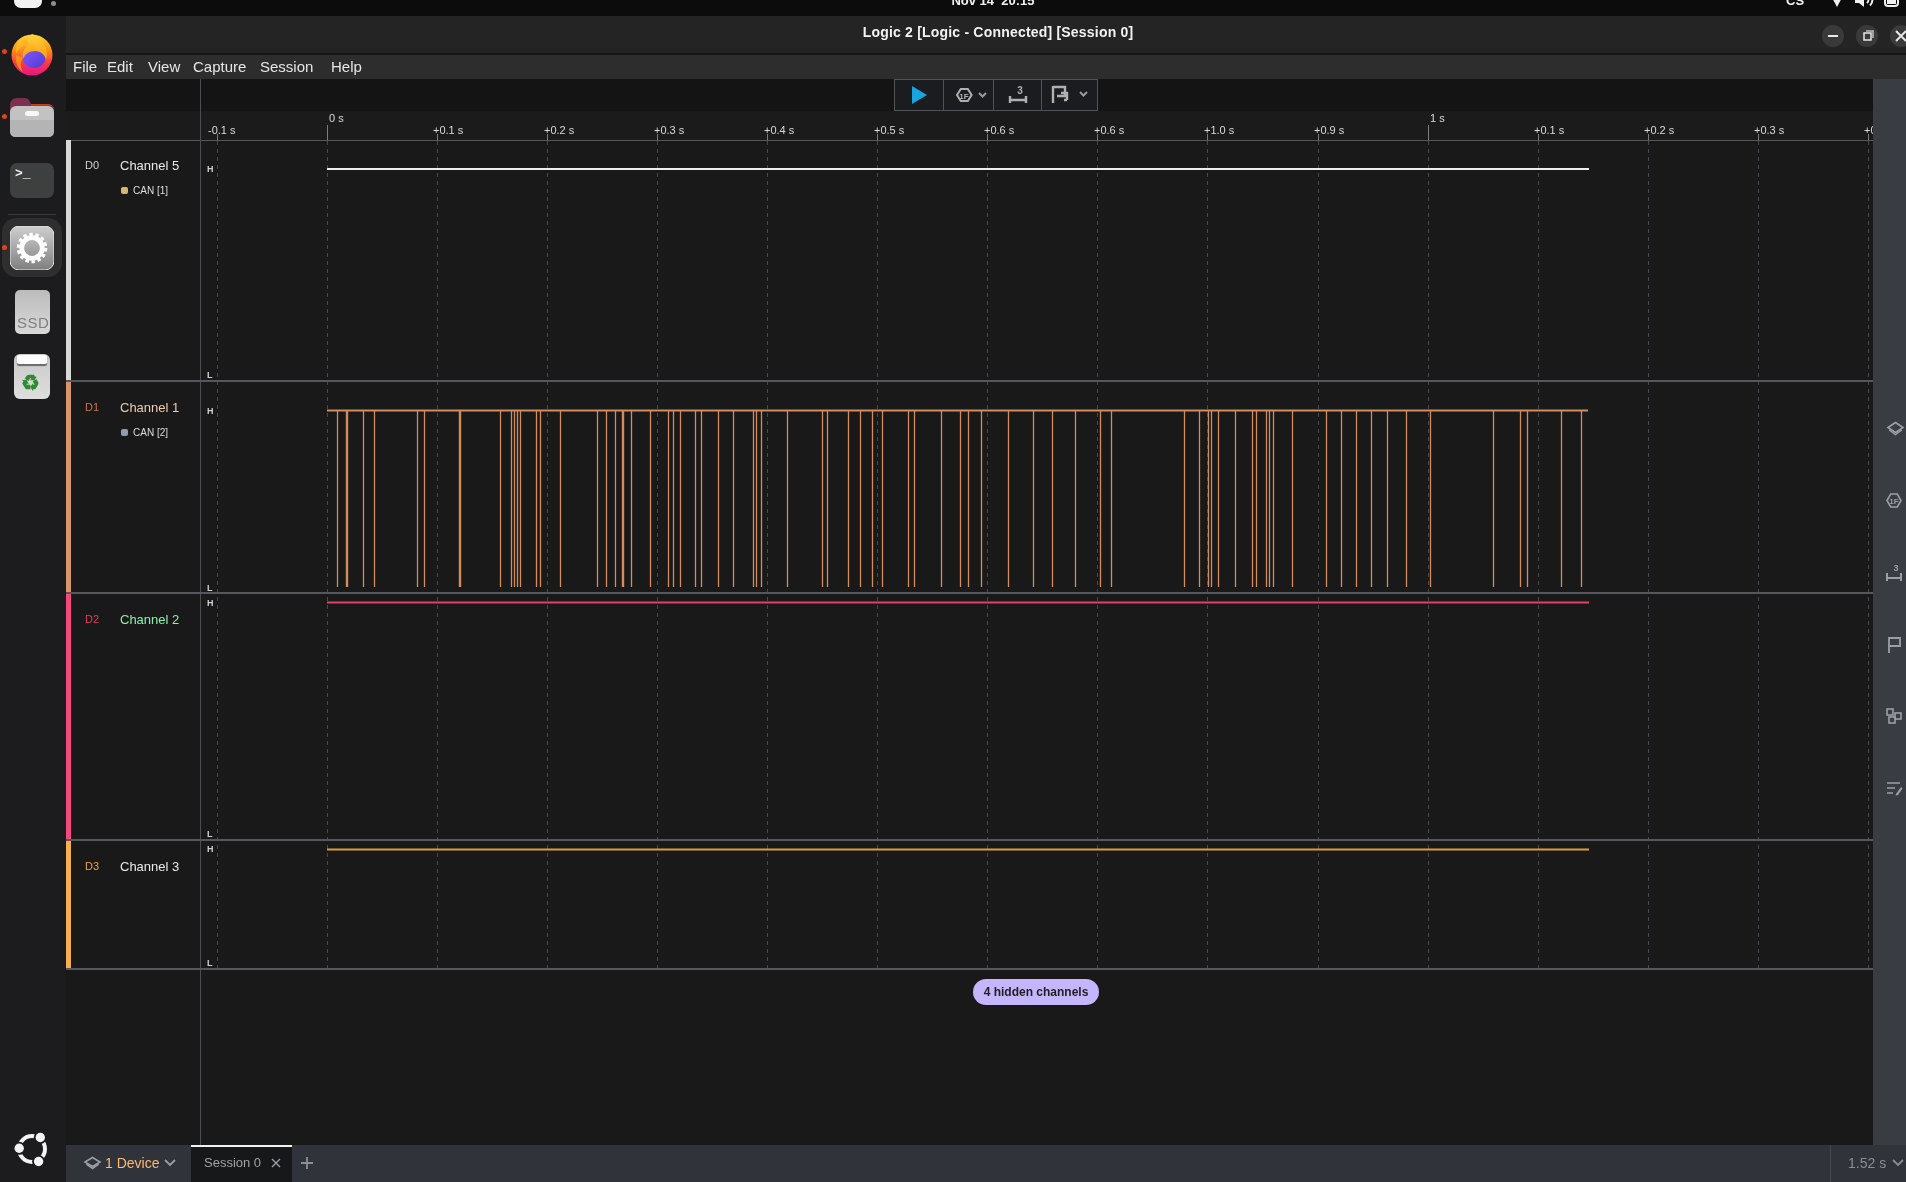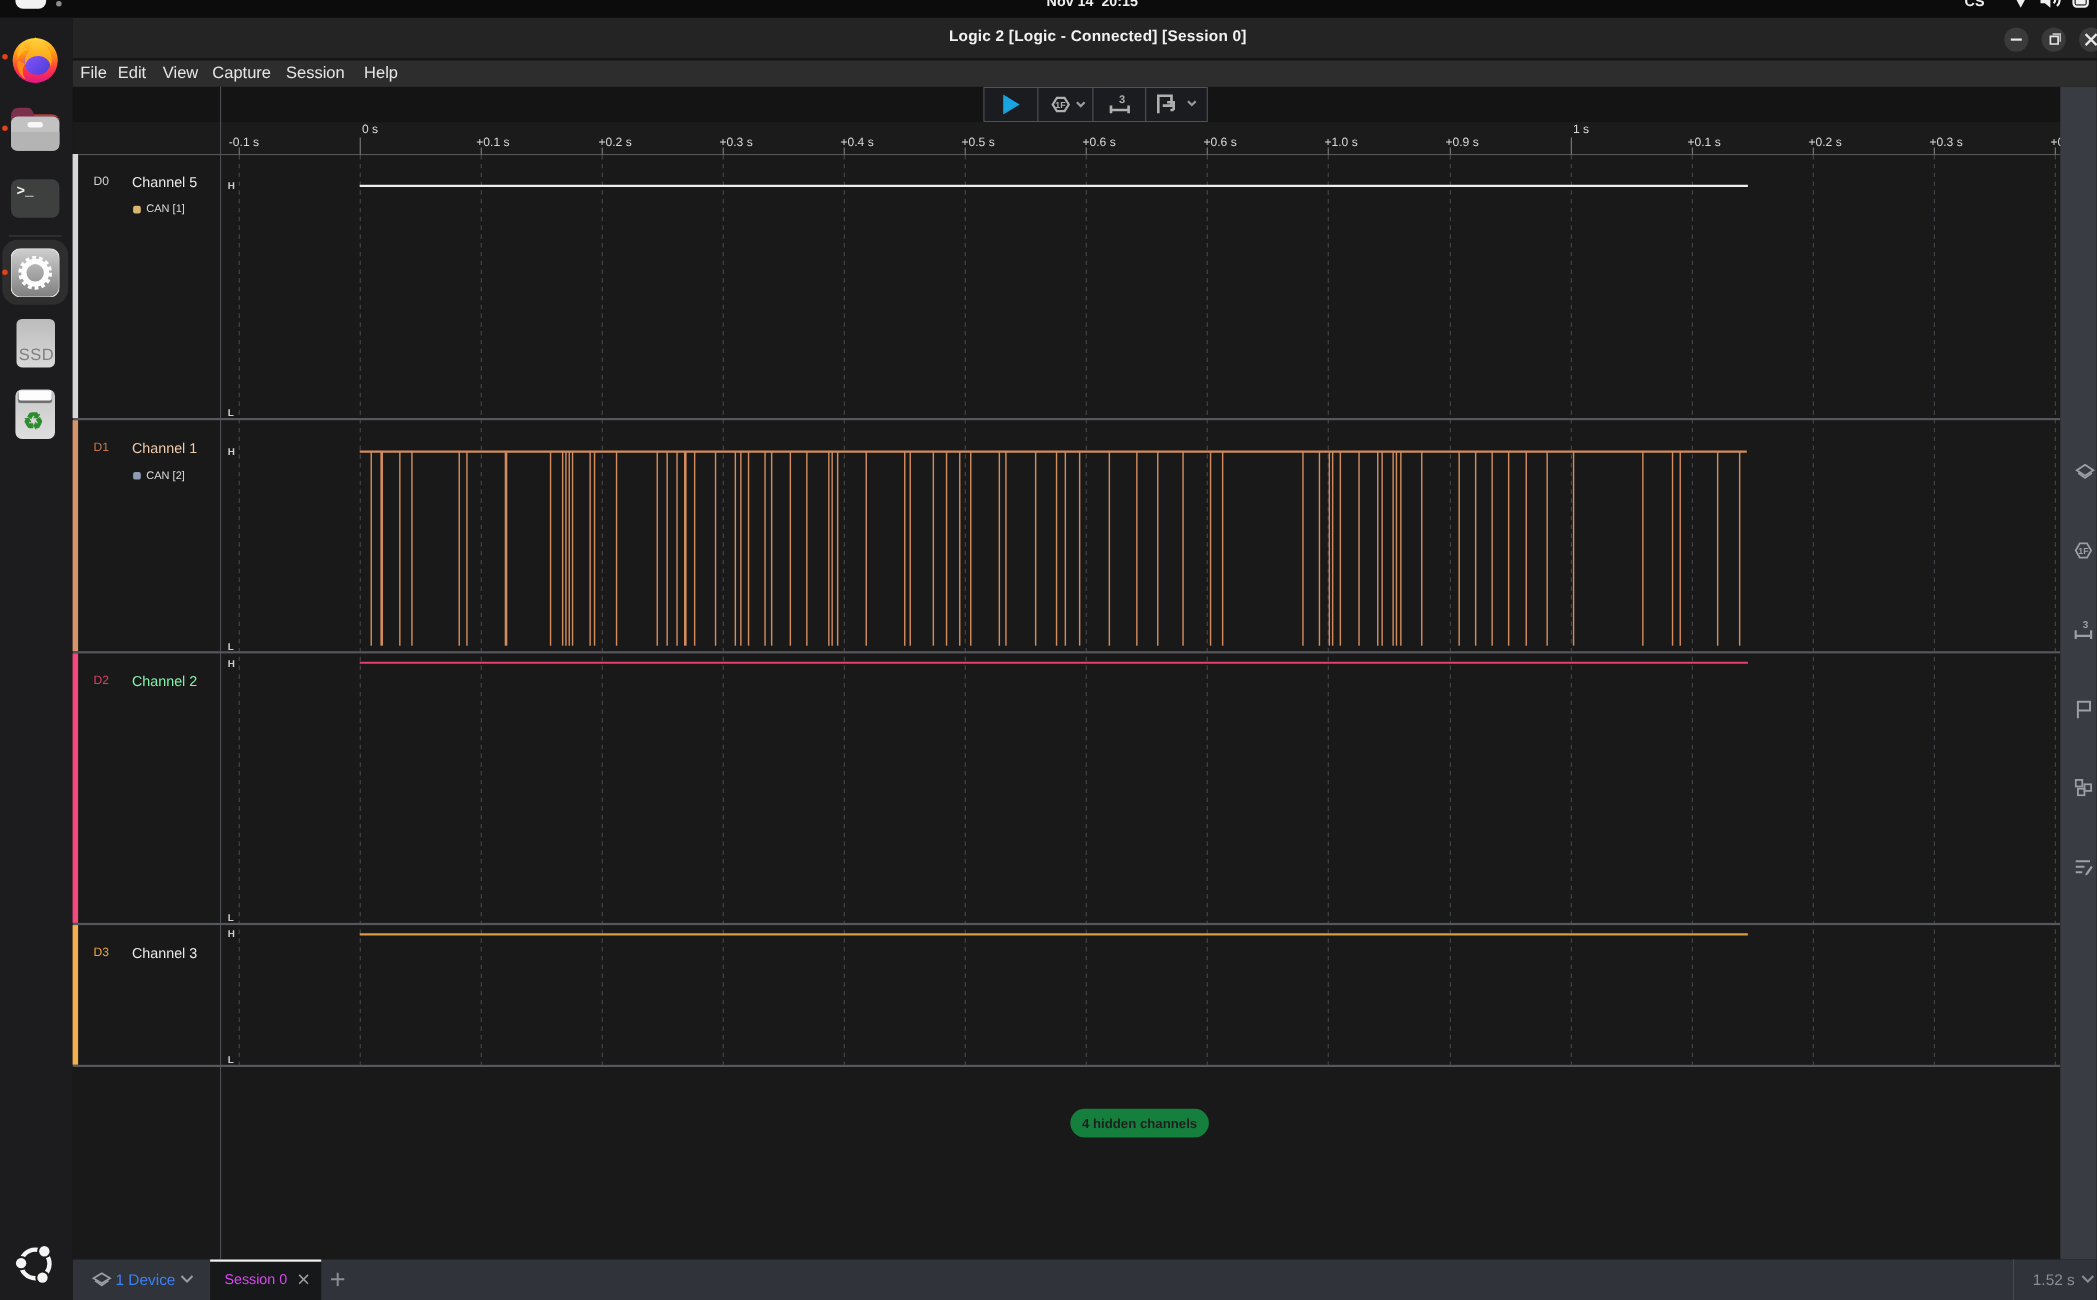--- a/index.html
+++ b/index.html
@@ -221,21 +221,21 @@
 <div class="abs rowsep" style="top:968px"></div>
 <div class="dlab" style="left:85px;top:860px;color:#eda53f">D3</div>
 <div class="chname" style="left:120px;top:859px;color:#e9e9e9">Channel 3</div>
 <div class="hl" style="left:207px;top:844px">H</div>
 <div class="hl" style="left:207px;top:958px">L</div>
 <div class="canbullet" style="left:121px;top:187px;background:#d9b670"></div>
 <div class="canlab" style="left:133px;top:185px">CAN [1]</div>
 <div class="canbullet" style="left:121px;top:429px;background:#8f9ab3"></div>
 <div class="canlab" style="left:133px;top:427px">CAN [2]</div>
 
-<div class="abs" style="left:973px;top:1008px;width:126px;height:26px;background:#15803d;border-radius:13px;text-align:center;line-height:26px;font-size:12px;font-weight:bold;color:#1f1f1f">4 hidden channels</div>
+<div class="abs" style="left:973px;top:979px;width:126px;height:26px;background:#c4b5fd;border-radius:13px;text-align:center;line-height:26px;font-size:12px;font-weight:bold;color:#1f1f1f">4 hidden channels</div>
 
 <div class="abs" style="left:1873px;top:79px;width:33px;height:1066px;background:#393c42"></div>
 <svg class="abs" style="left:1886px;top:421px" width="19" height="16">
     <path d="M9.5,1.5 L17,6.5 L9.5,11.5 L2,6.5 Z" fill="none" stroke="#9ba0a6" stroke-width="1.7"></path>
     <path d="M3.2,9 L9.5,13.5 L15.8,9" fill="none" stroke="#9ba0a6" stroke-width="1.5"></path>
   </svg>
 <svg class="abs" style="left:1884px;top:491px" width="20" height="19">
 <path d="M5,9.5 L8.7,3 L15.3,3 L19,9.5 L15.3,16 L8.7,16 Z" fill="none" stroke="#9ba0a6" stroke-width="1.6" transform="translate(-2,0)"></path>
 <text x="10" y="13" fill="#9ba0a6" font-size="8" font-weight="bold" text-anchor="middle" font-family="Liberation Sans">1F</text>
   </svg>
@@ -254,26 +254,26 @@
 <svg class="abs" style="left:1886px;top:780px" width="17" height="17">
 <path d="M1,3 L14,3 M1,8 L9,8 M1,13 L7,13" stroke="#9ba0a6" stroke-width="1.7"></path>
 <path d="M10,14 L15,7 L16.5,8.5 L12,15 L9.5,15.8 Z" fill="#9ba0a6"></path>
   </svg>
 
 <div class="abs" style="left:66px;top:1145px;width:1840px;height:37px;background:#303339"></div>
 <svg class="abs" style="left:83px;top:1156px" width="19" height="15">
     <path d="M9.5,1.5 L17,6 L9.5,10.5 L2,6 Z" fill="none" stroke="#9a9ea5" stroke-width="1.6"></path>
     <path d="M3.4,8.2 L9.5,12.5 L15.6,8.2" fill="none" stroke="#9a9ea5" stroke-width="1.6"></path>
   </svg>
-<div class="abs" style="left:105px;top:1155px;font-size:14px;color:#3b82f6">1 Device</div>
+<div class="abs" style="left:105px;top:1155px;font-size:14px;color:#fdba74">1 Device</div>
 <svg class="abs" style="left:164px;top:1159px" width="12" height="8">
     <path d="M1,1 L6,6 L11,1" fill="none" stroke="#9a9ea5" stroke-width="1.8"></path>
   </svg>
 <div class="abs" style="left:191px;top:1145px;width:101px;height:37px;background:#17181a;border-top:2.5px solid #f2f2f2"></div>
-<div class="abs" style="left:204px;top:1155px;font-size:13px;color:#d946ef">Session 0</div>
+<div class="abs" style="left:204px;top:1155px;font-size:13px;color:#a3a3a3">Session 0</div>
 <svg class="abs" style="left:271px;top:1158px" width="10" height="10">
     <path d="M1,1 L9,9 M9,1 L1,9" stroke="#9a9ea5" stroke-width="1.4"></path>
   </svg>
 <svg class="abs" style="left:300px;top:1156px" width="14" height="14">
     <path d="M7,1 L7,13 M1,7 L13,7" stroke="#8b8e94" stroke-width="1.8"></path>
   </svg>
 <div class="abs" style="left:1830px;top:1145px;width:1px;height:37px;background:#45484e"></div>
 <div class="abs" style="left:1848px;top:1155px;font-size:14px;color:#8b8e94">1.52 s</div>
 <svg class="abs" style="left:1892px;top:1159px" width="12" height="8">
     <path d="M1,1 L6,6 L11,1" fill="none" stroke="#8b8e94" stroke-width="1.8"></path>

